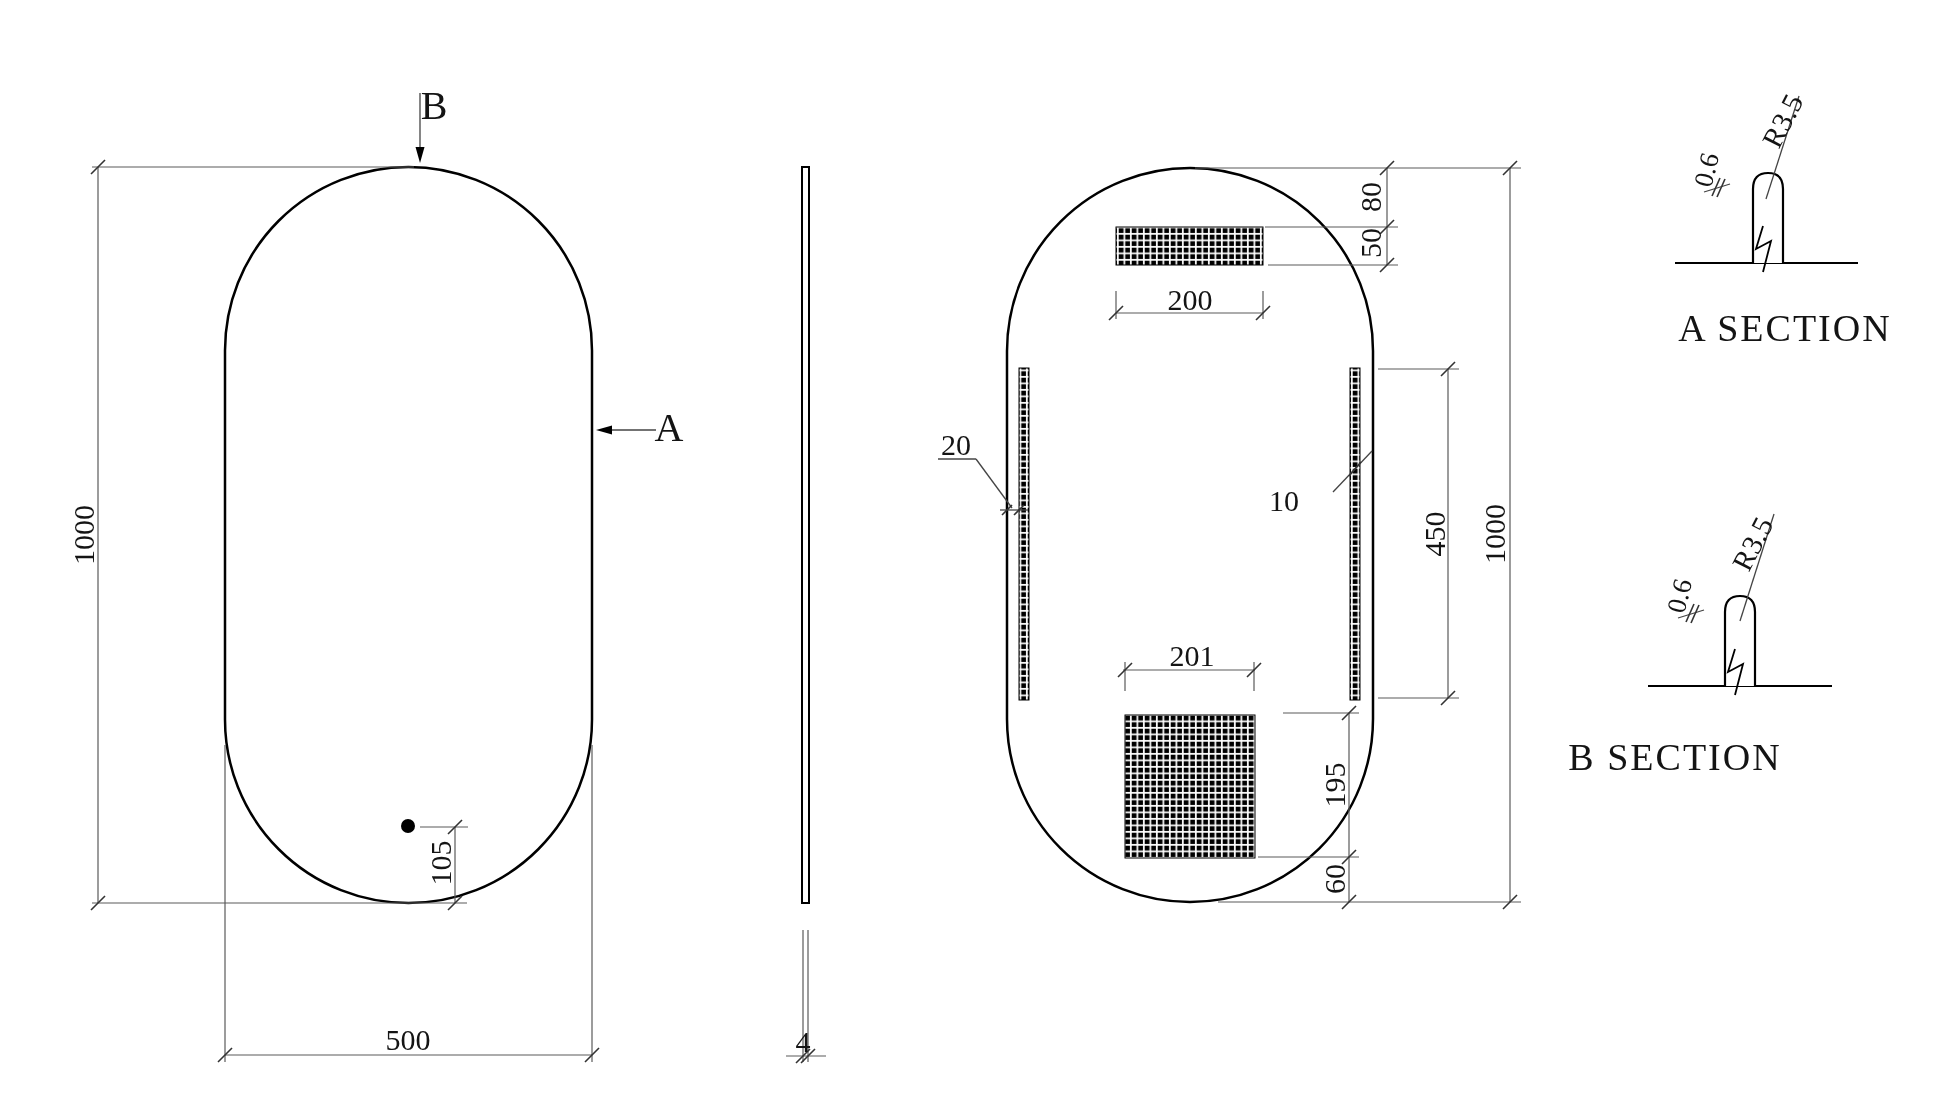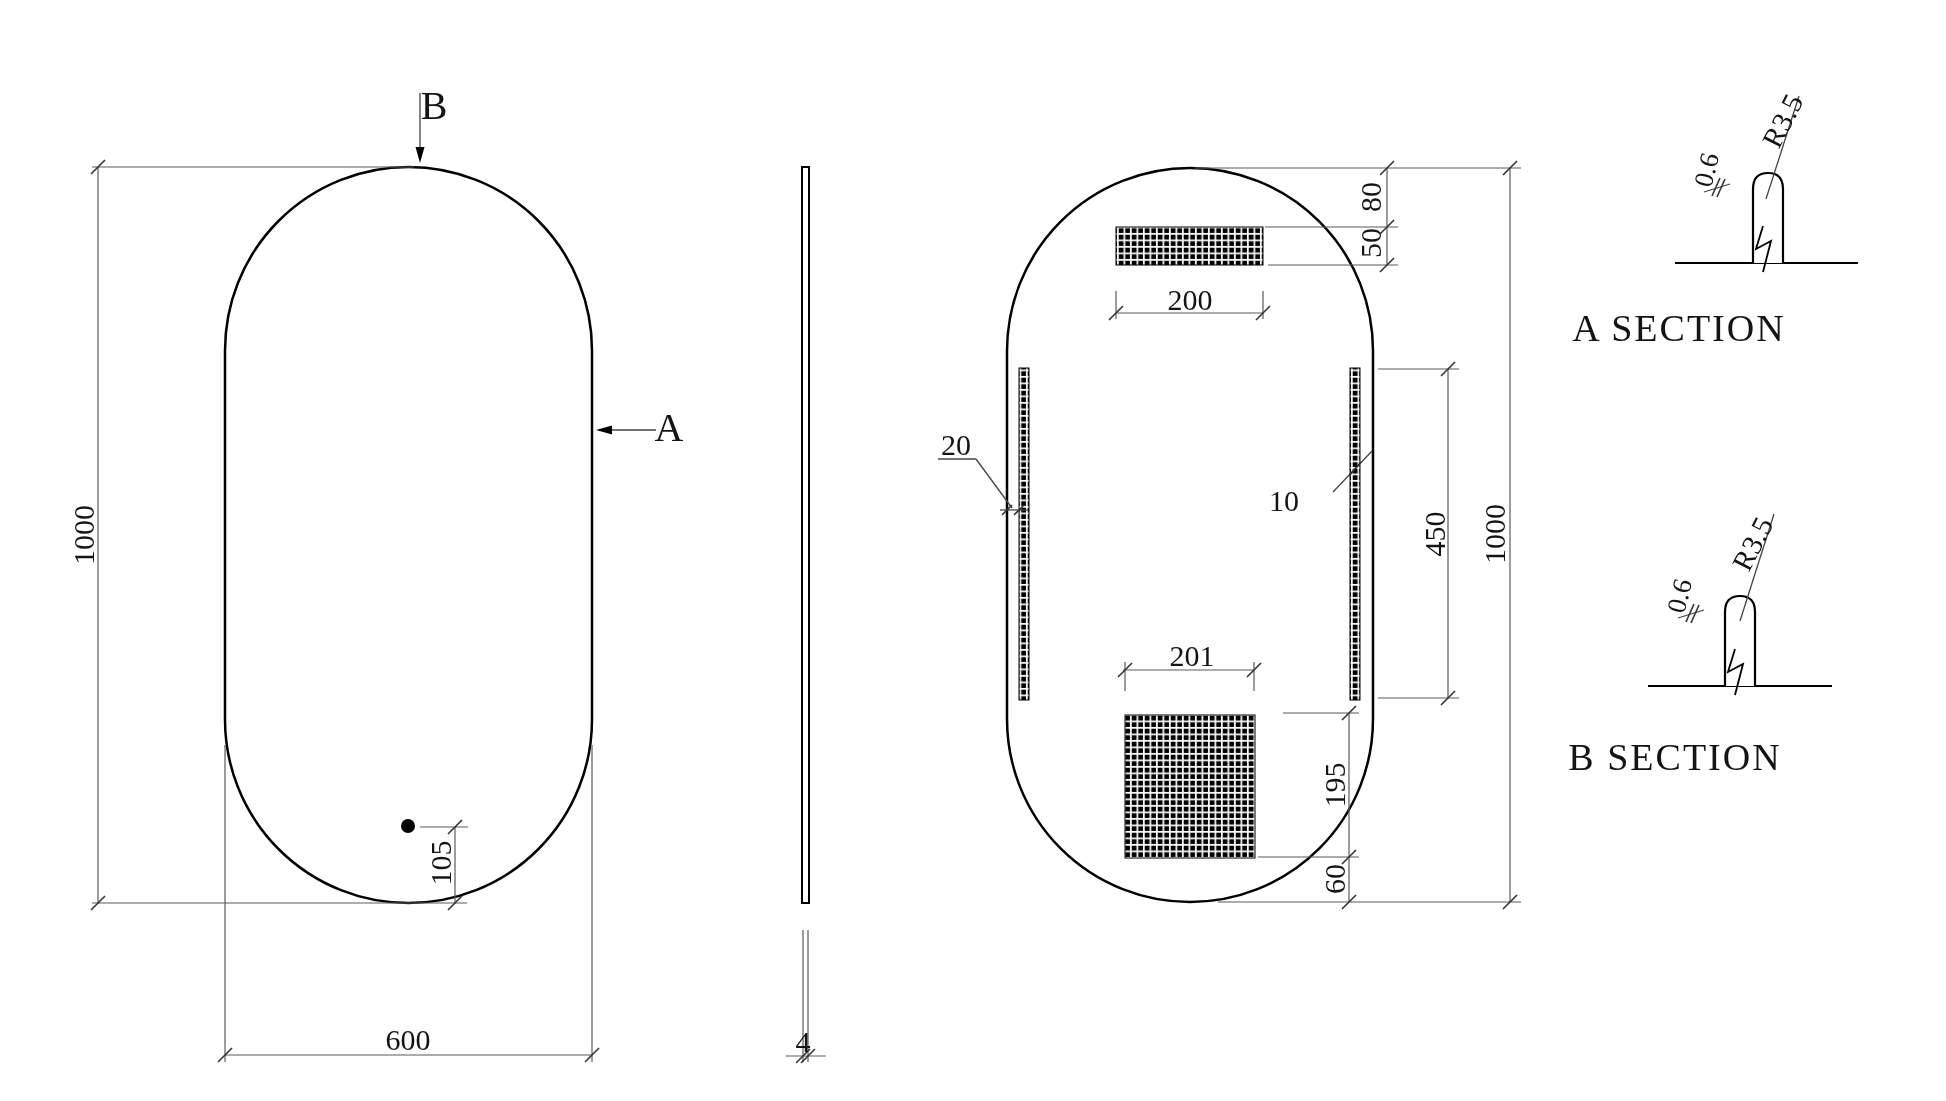--- a/index.html
+++ b/index.html
@@ -144,37 +144,37 @@
       <line x1="1774" y1="514" x2="1740" y2="621" class="lead"></line>
       <line x1="1678" y1="618" x2="1704" y2="610" class="lead"></line>
       <line x1="1686" y1="622" x2="1694" y2="604" class="tick"></line>
       <line x1="1691" y1="623" x2="1699" y2="605" class="tick"></line>
     </g>
   </svg>
 
   <span class="lbl big" style="left:434px;top:106px;">B</span>
   <span class="lbl big" style="left:669px;top:428px;">A</span>
   <span class="lbl rot" style="left:84px;top:535px;">1000</span>
-  <span class="lbl" style="left:408px;top:1040px;">600</span>
+  <span class="lbl" style="left:408px;top:1040px;">500</span>
   <span class="lbl rot" style="left:441px;top:863px;">105</span>
 
   <span class="lbl" style="left:803px;top:1042px;">4</span>
 
   <span class="lbl rot" style="left:1371px;top:197px;">80</span>
   <span class="lbl rot" style="left:1371px;top:243px;">50</span>
   <span class="lbl" style="left:1190px;top:300px;">200</span>
   <span class="lbl" style="left:956px;top:445px;">20</span>
   <span class="lbl" style="left:1284px;top:501px;">10</span>
   <span class="lbl rot" style="left:1435px;top:534px;">450</span>
   <span class="lbl rot" style="left:1495px;top:534px;">1000</span>
   <span class="lbl" style="left:1192px;top:656px;">201</span>
   <span class="lbl rot" style="left:1335px;top:785px;">195</span>
   <span class="lbl rot" style="left:1335px;top:879px;">60</span>
 
   <span class="lbl rlead" style="left:1783px;top:121px;">R3.5</span>
   <span class="lbl rdepth" style="left:1707px;top:170px;">0.6</span>
-  <span class="lbl sec" style="left:1679px;top:328px;">A SECTION</span>
+  <span class="lbl sec" style="left:1785px;top:328px;">A SECTION</span>
 
   <span class="lbl rlead" style="left:1753px;top:544px;">R3.5</span>
   <span class="lbl rdepth" style="left:1680px;top:596px;">0.6</span>
   <span class="lbl sec" style="left:1675px;top:757px;">B SECTION</span>
 
 </div>
 
 </body></html>

